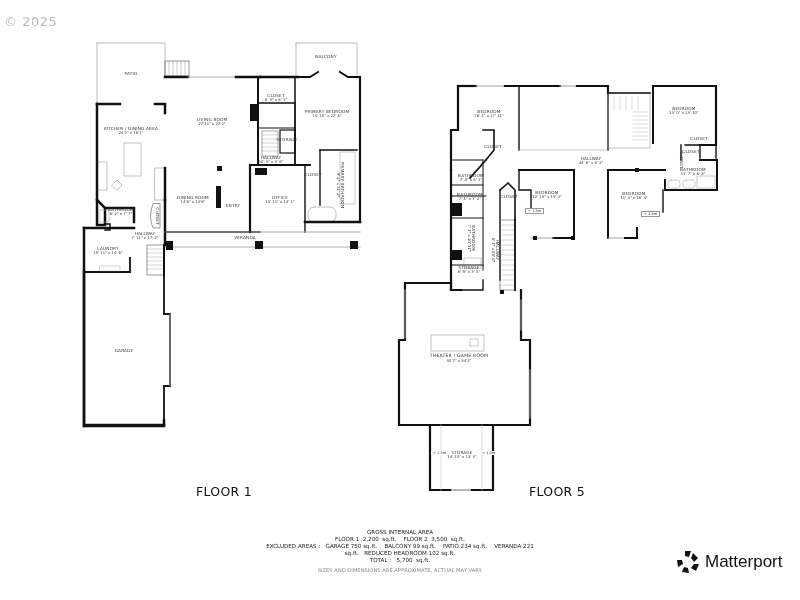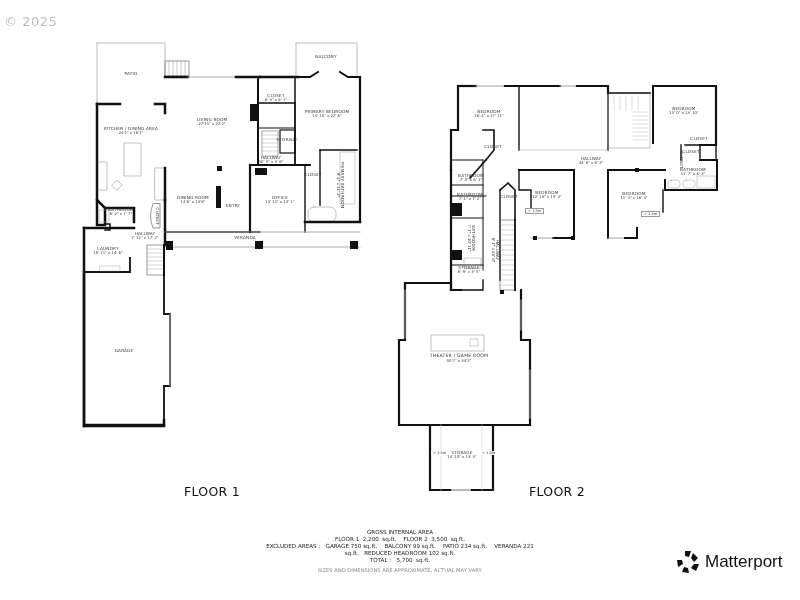--- a/index.html
+++ b/index.html
@@ -246,21 +246,21 @@
   <div class="room" style="left:108px;top:251px">
     <span class="nm">LAUNDRY</span>
     <span class="dm">10' 11" x 14' 6"</span>
   </div>
   <div class="room" style="left:245px;top:238px">
     <span class="nm">VERANDA</span>
   </div>
   <div class="room" style="left:124px;top:351px">
     <span class="nm">GARAGE</span>
   </div>
-  <div class="floor-label" style="left:184px;top:484px">FLOOR 1</div>
+  <div class="floor-label" style="left:196px;top:484px">FLOOR 1</div>
 </div>
 
 <div>
   <div class="room" style="left:489px;top:114px">
     <span class="nm">BEDROOM</span>
     <span class="dm">16' 4" x 17' 11"</span>
   </div>
   <div class="room" style="left:684px;top:111px">
     <span class="nm">BEDROOM</span>
     <span class="dm">15' 0" x 13' 10"</span>
@@ -323,21 +323,21 @@
   <div class="room" style="left:462px;top:455px">
     <span class="nm">STORAGE</span>
     <span class="dm">14' 10" x 13' 3"</span>
   </div>
 
   <div class="height-tag" style="left:525px;top:208px">&lt; 1.5m</div>
   <div class="height-tag" style="left:641px;top:211px">&lt; 1.5m</div>
   <div class="height-tag" style="left:431px;top:451px;border:none">&lt; 1.5m</div>
   <div class="height-tag" style="left:480px;top:451px;border:none">&lt; 1.5m</div>
 
-  <div class="floor-label" style="left:529px;top:484px">FLOOR 2</div>
+  <div class="floor-label" style="left:529px;top:484px">FLOOR 5</div>
 </div>
 
 <div class="summary">
   <div>GROSS INTERNAL AREA</div>
   <div style="white-space:pre">FLOOR 1  2,200  sq.ft.    FLOOR 2  3,500  sq.ft.</div>
   <div style="white-space:pre">EXCLUDED AREAS :   GARAGE 750 sq.ft.    BALCONY 99 sq.ft.    PATIO 234 sq.ft.    VERANDA 221</div>
   <div style="white-space:pre">sq.ft.   REDUCED HEADROOM 102 sq.ft.</div>
   <div style="white-space:pre">TOTAL :   5,700  sq.ft.</div>
   <div class="muted">SIZES AND DIMENSIONS ARE APPROXIMATE, ACTUAL MAY VARY.</div>
 </div>

